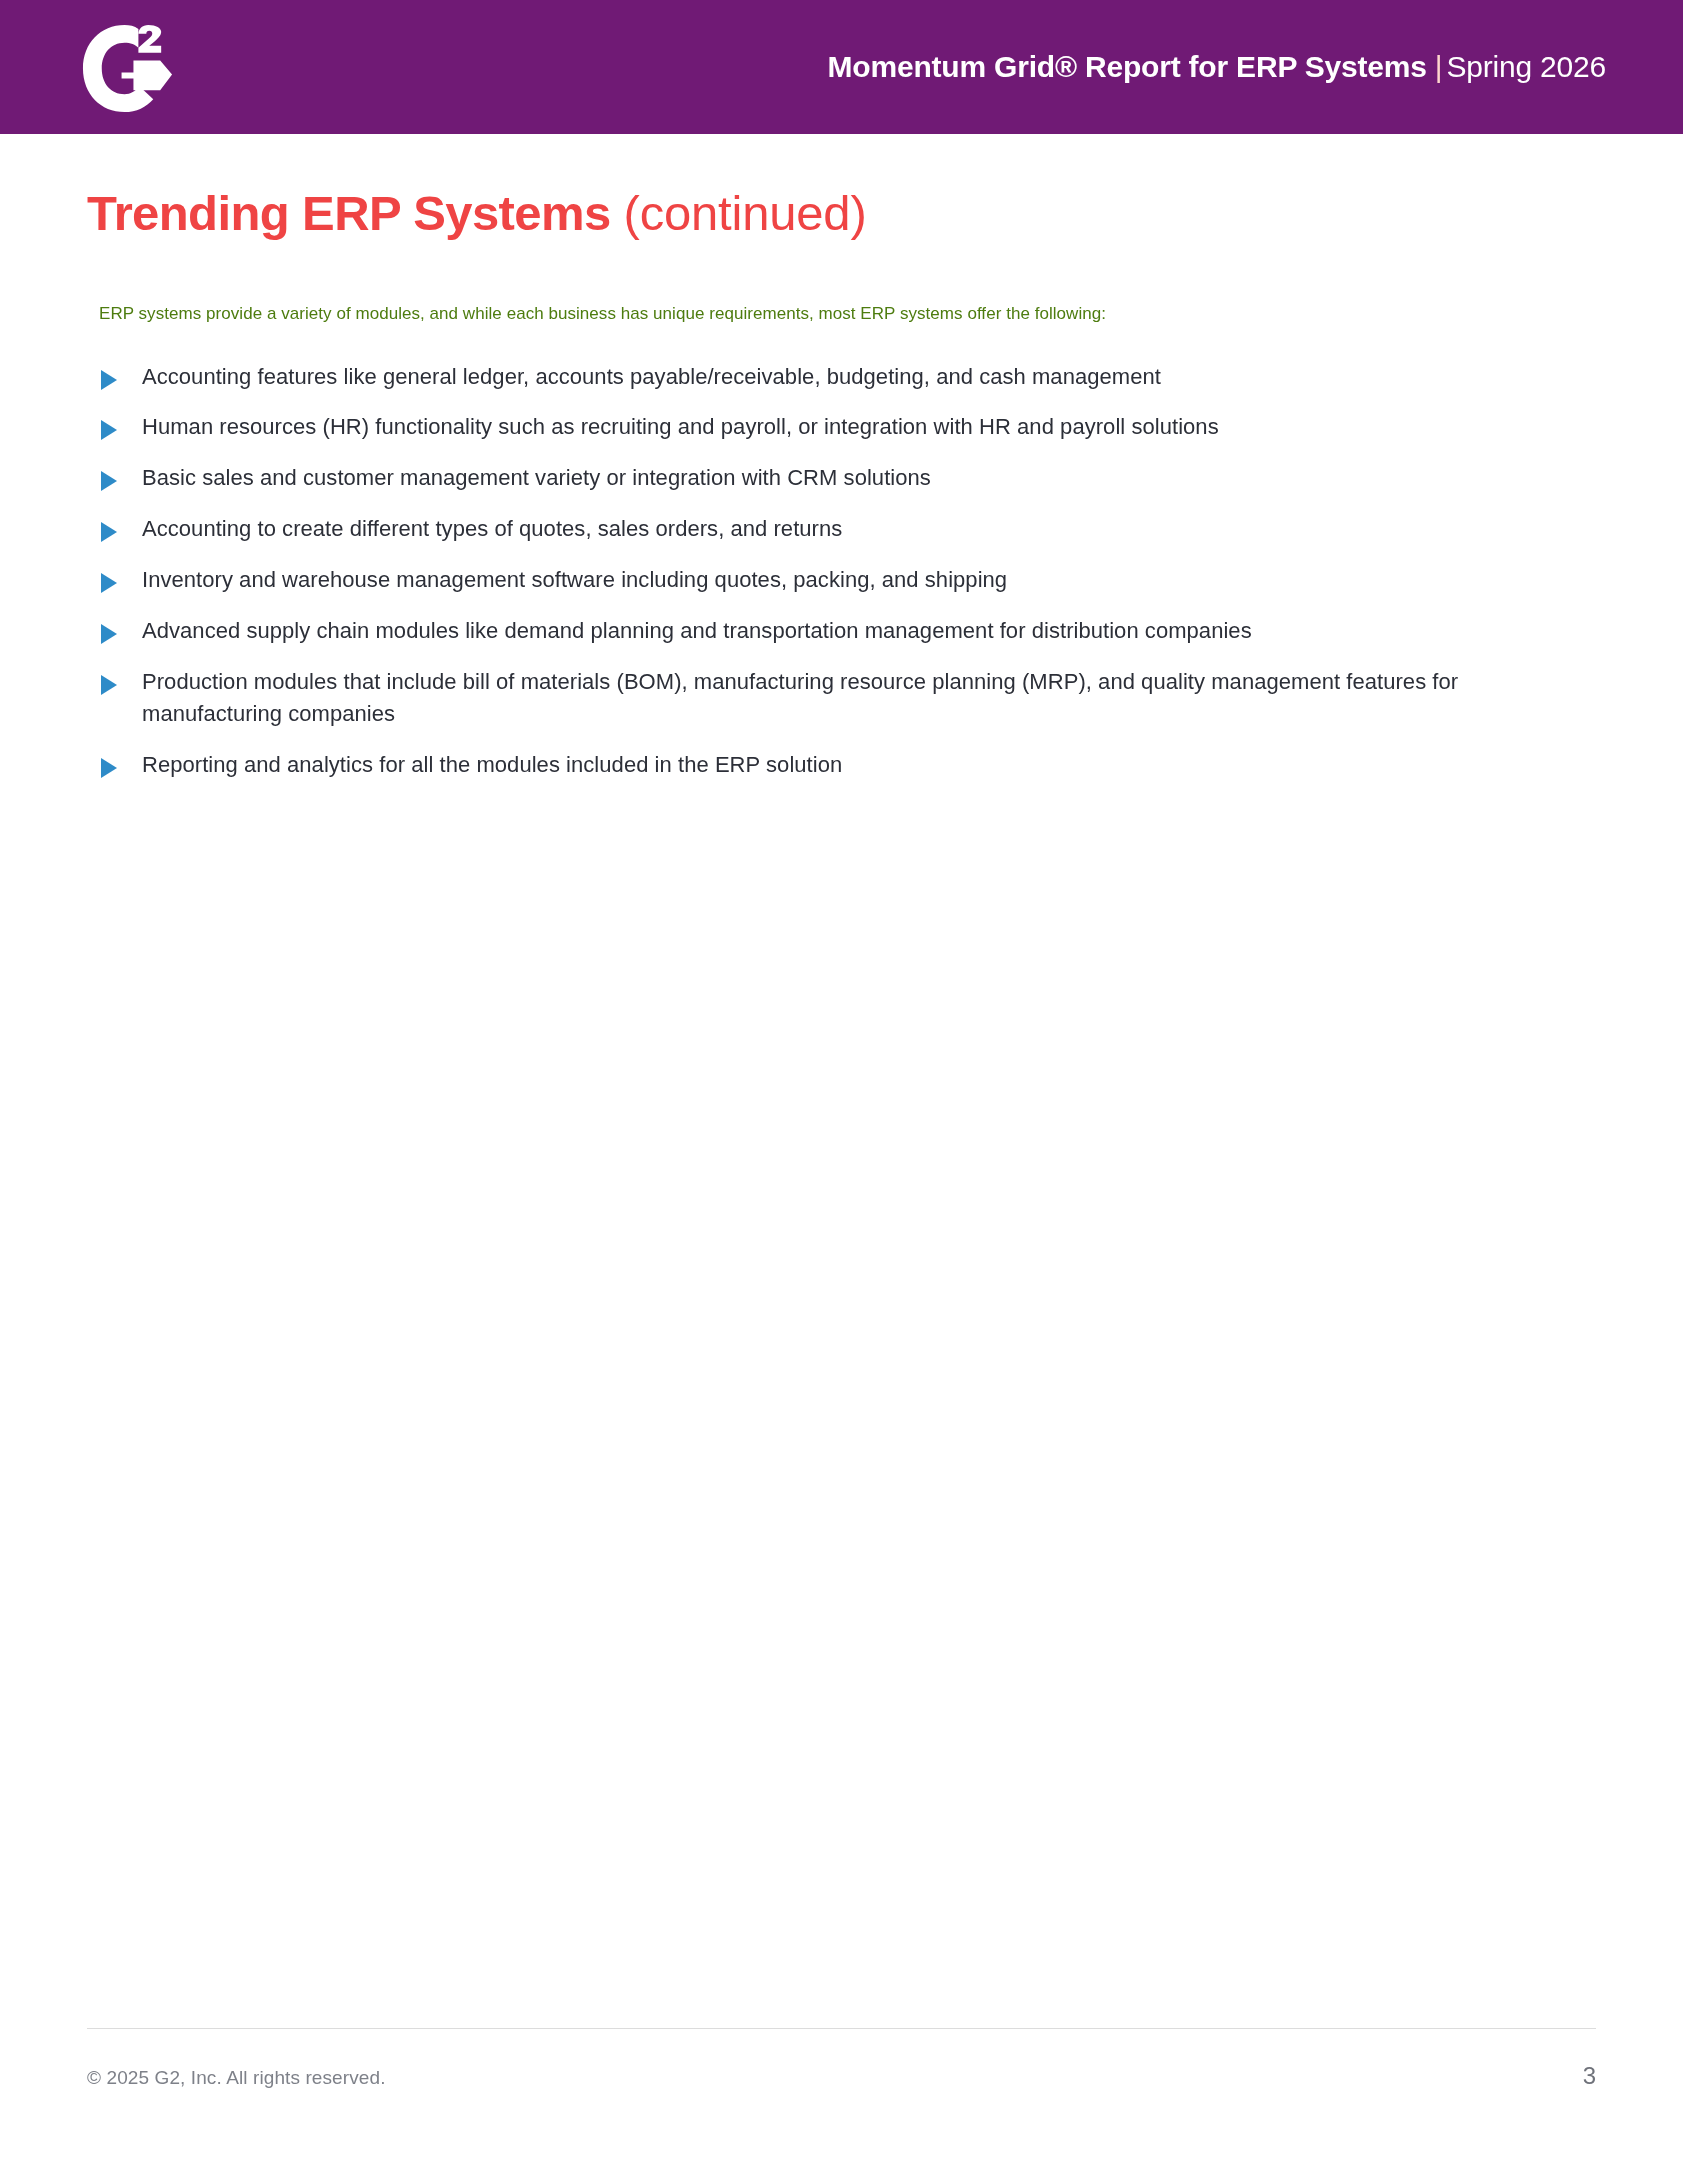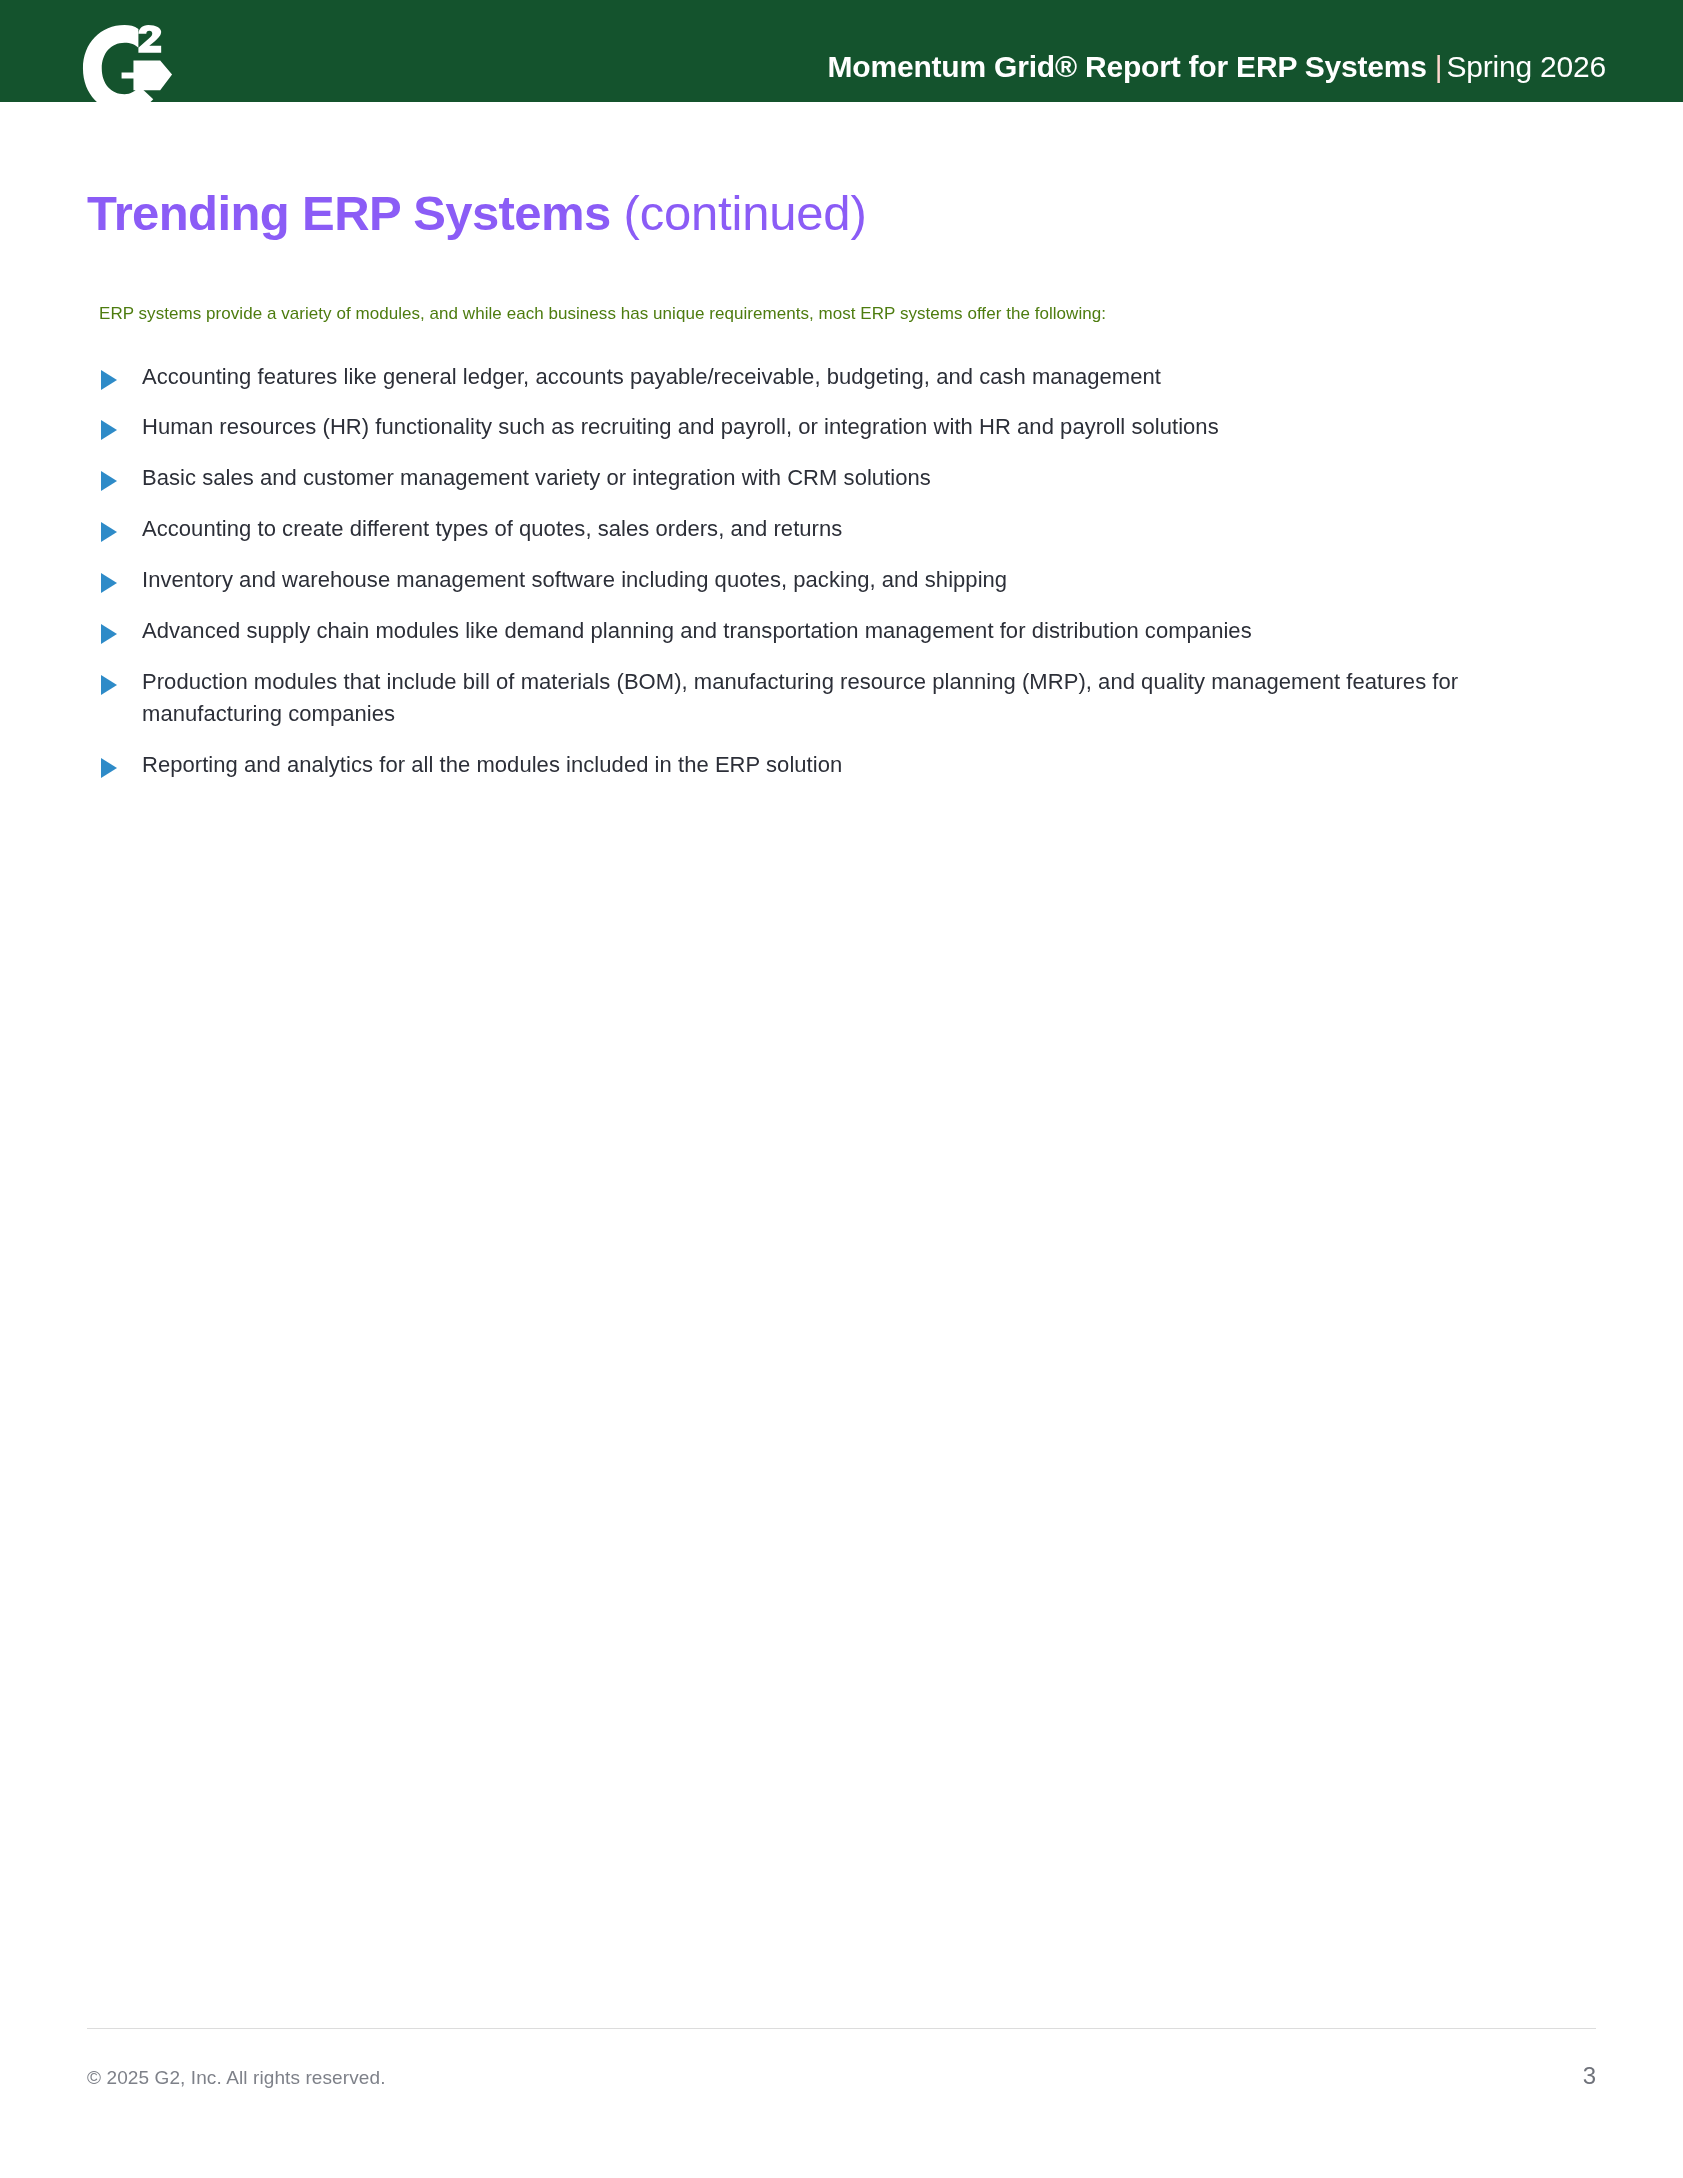--- a/index.html
+++ b/index.html
@@ -20,22 +20,22 @@
     overflow: hidden;
     box-sizing: border-box;
   }
 
   
   .header-bar {
     position: absolute;
     top: 0;
     left: 0;
     width: 1683px;
-    height: 102px;
-    background: #14532d;
+    height: 134px;
+    background: #701a75;
     display: flex;
     align-items: center;
   }
   .logo-wrap {
     position: absolute;
     left: 77px;
     top: 17px;
     width: 103px;
     height: 99px;
     display: block;
@@ -73,21 +73,21 @@
     left: 87px;
     top: 134px;
     width: 1509px;
   }
 
   .page-title {
     margin: 0;
     padding-top: 52px;
     font-size: 49px;
     line-height: 1.12;
-    color: #8b5cf6;
+    color: #ef4444;
     letter-spacing: -0.6px;
     white-space: nowrap;
   }
   .page-title .pt-bold { font-weight: 700; }
   .page-title .pt-light { font-weight: 400; letter-spacing: -0.2px; }
 
   .intro {
     margin: 12px;
     padding-top: 49px;
     font-size: 17px;

